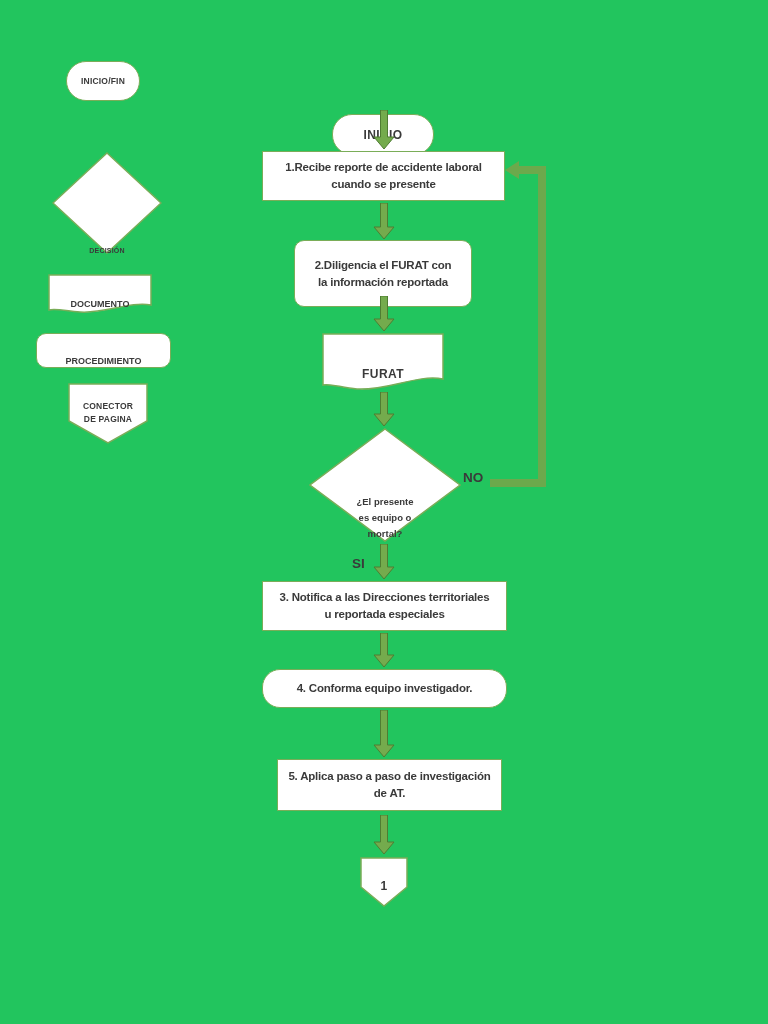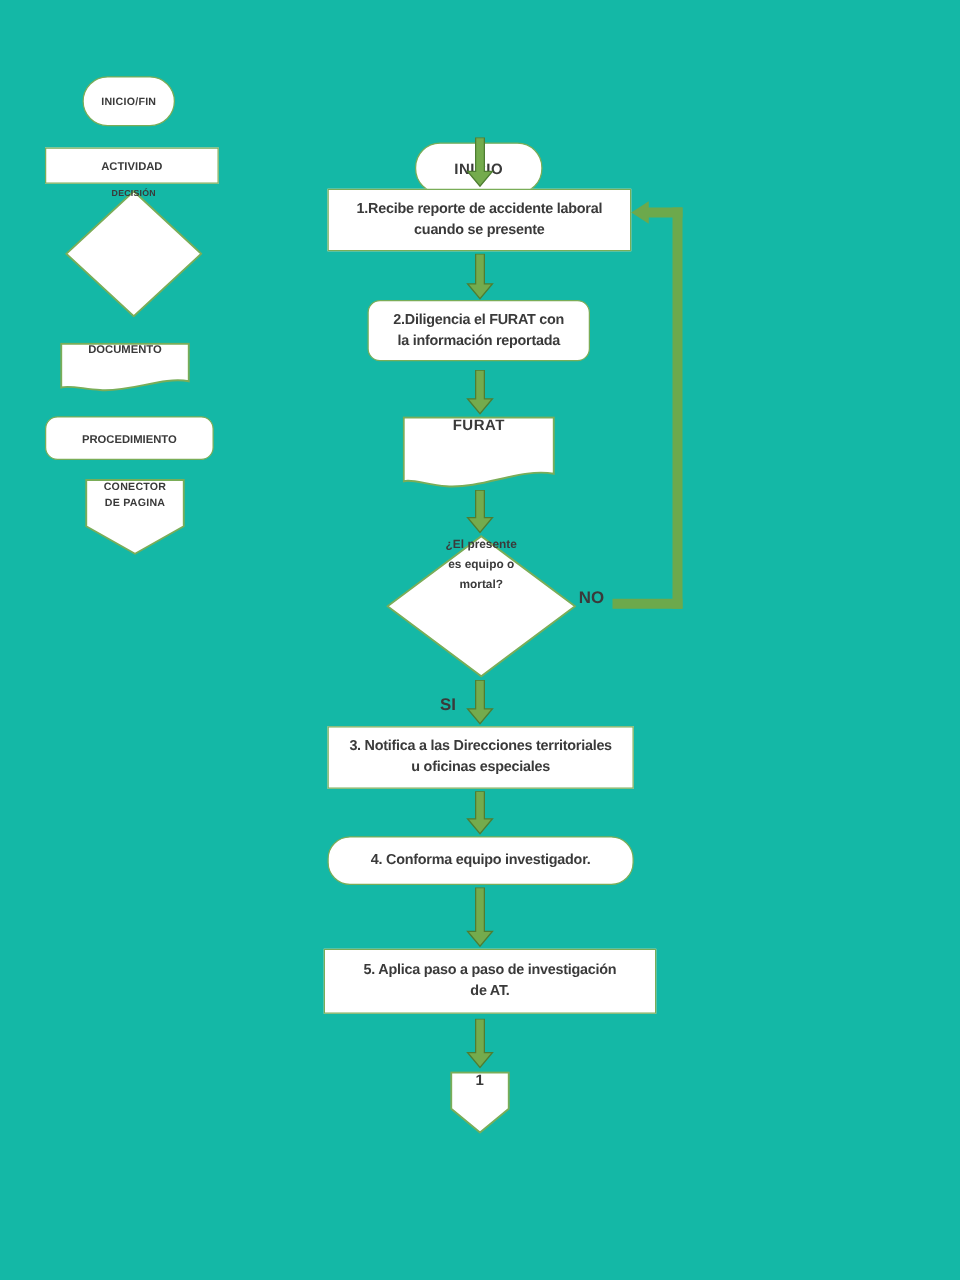--- a/index.html
+++ b/index.html
@@ -1,40 +1,40 @@
 <!DOCTYPE html>
 <html style="--border-green: #7aad58; --arrow-fill: #74ab4d; --arrow-stroke: #4e7d32; --loop-green: #6ca94c; --text-color: #3a3a3a;"><head>
 <meta charset="utf-8">
 <style>
   html,body{margin:0;padding:0;}
   .page{
     position:relative;
     width:768px;height:1024px;
-    background:#14b8a6;
+    background:#22c55e;
     font-family:"Liberation Sans", sans-serif;
     font-weight:bold;
     color:var(--text-color,#3a3a3a);
     overflow:hidden;
   }
   .node{
     position:absolute;
     box-sizing:border-box;
     background:#ffffff;
     border:1.5px solid var(--border-green,#7aad58);
     display:flex;flex-direction:column;
     align-items:center;justify-content:center;
     text-align:center;
   }
   .shape-wrap{position:absolute;}
   .shape-wrap svg{display:block;}
   .shape-outline{fill:#ffffff;stroke:var(--border-green,#7aad58);stroke-width:1.5;}
   .overlay{
     position:absolute;inset:0;
     display:flex;flex-direction:column;
-    align-items:center;justify-content:flex-start;
+    align-items:center;justify-content:flex-end;
     text-align:center;
   }
   .fat-arrow{position:absolute;}
   .arrow-path{fill:var(--arrow-fill,#74ab4d);stroke:var(--arrow-stroke,#4e7d32);stroke-width:1;}
   .loop-seg{position:absolute;background:var(--loop-green,#6ca94c);}
   .loop-arrowhead{
     position:absolute;width:0;height:0;
     border-top:9px solid transparent;
     border-bottom:9px solid transparent;
     border-right:14px solid var(--loop-green,#6ca94c);
@@ -49,43 +49,40 @@
 </style>
 </head>
 <body>
 
 <div class="page">
 
   <div class="node txt-s" style="left:66px;top:61px;width:74px;height:40px;border-radius:20px;">
     <span class="legend-label">INICIO/FIN</span>
   </div>
 
-  <div class="node" style="left:36px;top:118px;width:139px;height:29px;font-size:9px;">
-    <span class="legend-label">ACTIVIDAD</span>
-  </div>
 
   <div class="shape-wrap" style="left:52px;top:152px;">
     <svg width="110" height="102" viewBox="0 0 110 102">
       <polygon class="shape-outline" points="55,1 109,51 55,101 1,51"></polygon>
     </svg>
     <div class="overlay txt-xs">
       <span>DECISIÓN</span>
     </div>
   </div>
 
   <div class="shape-wrap" style="left:48px;top:274px;">
     <svg width="104" height="42" viewBox="0 0 104 42">
       <path class="shape-outline" d="M1 1 L103 1 L103 31 C 82 27, 56 40, 32 38 C 18 37, 7 34, 1 36 Z"></path>
     </svg>
     <div class="overlay" style="font-size:9px;padding-bottom:7px;">
       <span>DOCUMENTO</span>
     </div>
   </div>
 
-  <div class="node" style="left:36px;top:333px;width:135px;height:35px;border-radius:10px;font-size:9px;">
+  <div class="node" style="left:36px;top:333px;width:135px;height:35px;border-radius:10px;font-size:9px;justify-content:flex-end;">
     <span class="legend-label">PROCEDIMIENTO</span>
   </div>
 
   <div class="shape-wrap" style="left:68px;top:383px;">
     <svg width="80" height="61" viewBox="0 0 80 61">
       <polygon class="shape-outline" points="1,1 79,1 79,38 40,60 1,38"></polygon>
     </svg>
     <div class="overlay txt-s" style="padding-bottom:18px;line-height:13px;">
       <span>CONECTOR</span>
       <span>DE PAGINA</span>
@@ -102,21 +99,21 @@
 
   <div class="node txt-proc" style="left:262px;top:151px;width:243px;height:50px;">
     <span>1.Recibe reporte de accidente laboral</span>
     <span>cuando se presente</span>
   </div>
 
   <svg class="fat-arrow" style="left:372px;top:203px;" width="24" height="37" viewBox="0 0 24 37">
     <path class="arrow-path" d="M8.5 0 V24 H2 L12 36 L22 24 H15.5 V0 Z"></path>
   </svg>
 
-  <div class="node txt-proc" style="left:294px;top:240px;width:178px;height:49px;border-radius:10px;">
+  <div class="node txt-proc" style="left:294px;top:240px;width:178px;height:67px;border-radius:10px;">
     <span>2.Diligencia el FURAT con</span>
     <span>la información reportada</span>
   </div>
 
   <svg class="fat-arrow" style="left:372px;top:296px;" width="24" height="36" viewBox="0 0 24 36">
     <path class="arrow-path" d="M8.5 0 V23 H2 L12 35 L22 23 H15.5 V0 Z"></path>
   </svg>
 
   <div class="shape-wrap" style="left:322px;top:333px;">
     <svg width="122" height="58" viewBox="0 0 122 58">
@@ -150,36 +147,36 @@
   <div class="loop-arrowhead" style="left:505px;top:161px;"></div>
 
   <span class="txt-branch" style="left:352px;top:556px;">SI</span>
 
   <svg class="fat-arrow" style="left:372px;top:544px;" width="24" height="36" viewBox="0 0 24 36">
     <path class="arrow-path" d="M8.5 0 V23 H2 L12 35 L22 23 H15.5 V0 Z"></path>
   </svg>
 
   <div class="node txt-proc" style="left:262px;top:581px;width:245px;height:50px;">
     <span>3. Notifica a las Direcciones territoriales</span>
-    <span>u oficinas especiales</span>
+    <span>u reportada especiales</span>
   </div>
 
   <svg class="fat-arrow" style="left:372px;top:633px;" width="24" height="35" viewBox="0 0 24 35">
     <path class="arrow-path" d="M8.5 0 V22 H2 L12 34 L22 22 H15.5 V0 Z"></path>
   </svg>
 
   <div class="node txt-proc" style="left:262px;top:669px;width:245px;height:39px;border-radius:18px;">
     <span>4. Conforma equipo investigador.</span>
   </div>
 
   <svg class="fat-arrow" style="left:372px;top:710px;" width="24" height="48" viewBox="0 0 24 48">
     <path class="arrow-path" d="M8.5 0 V35 H2 L12 47 L22 35 H15.5 V0 Z"></path>
   </svg>
 
-  <div class="node txt-proc" style="left:259px;top:759px;width:266px;height:52px;text-align:right;">
+  <div class="node txt-proc" style="left:277px;top:759px;width:225px;height:52px;text-align:right;">
     <span>5. Aplica paso a paso de investigación</span>
     <span>de AT.</span>
   </div>
 
   <svg class="fat-arrow" style="left:372px;top:815px;" width="24" height="40" viewBox="0 0 24 40">
     <path class="arrow-path" d="M8.5 0 V27 H2 L12 39 L22 27 H15.5 V0 Z"></path>
   </svg>
 
   <div class="shape-wrap" style="left:360px;top:857px;">
     <svg width="48" height="50" viewBox="0 0 48 50">

